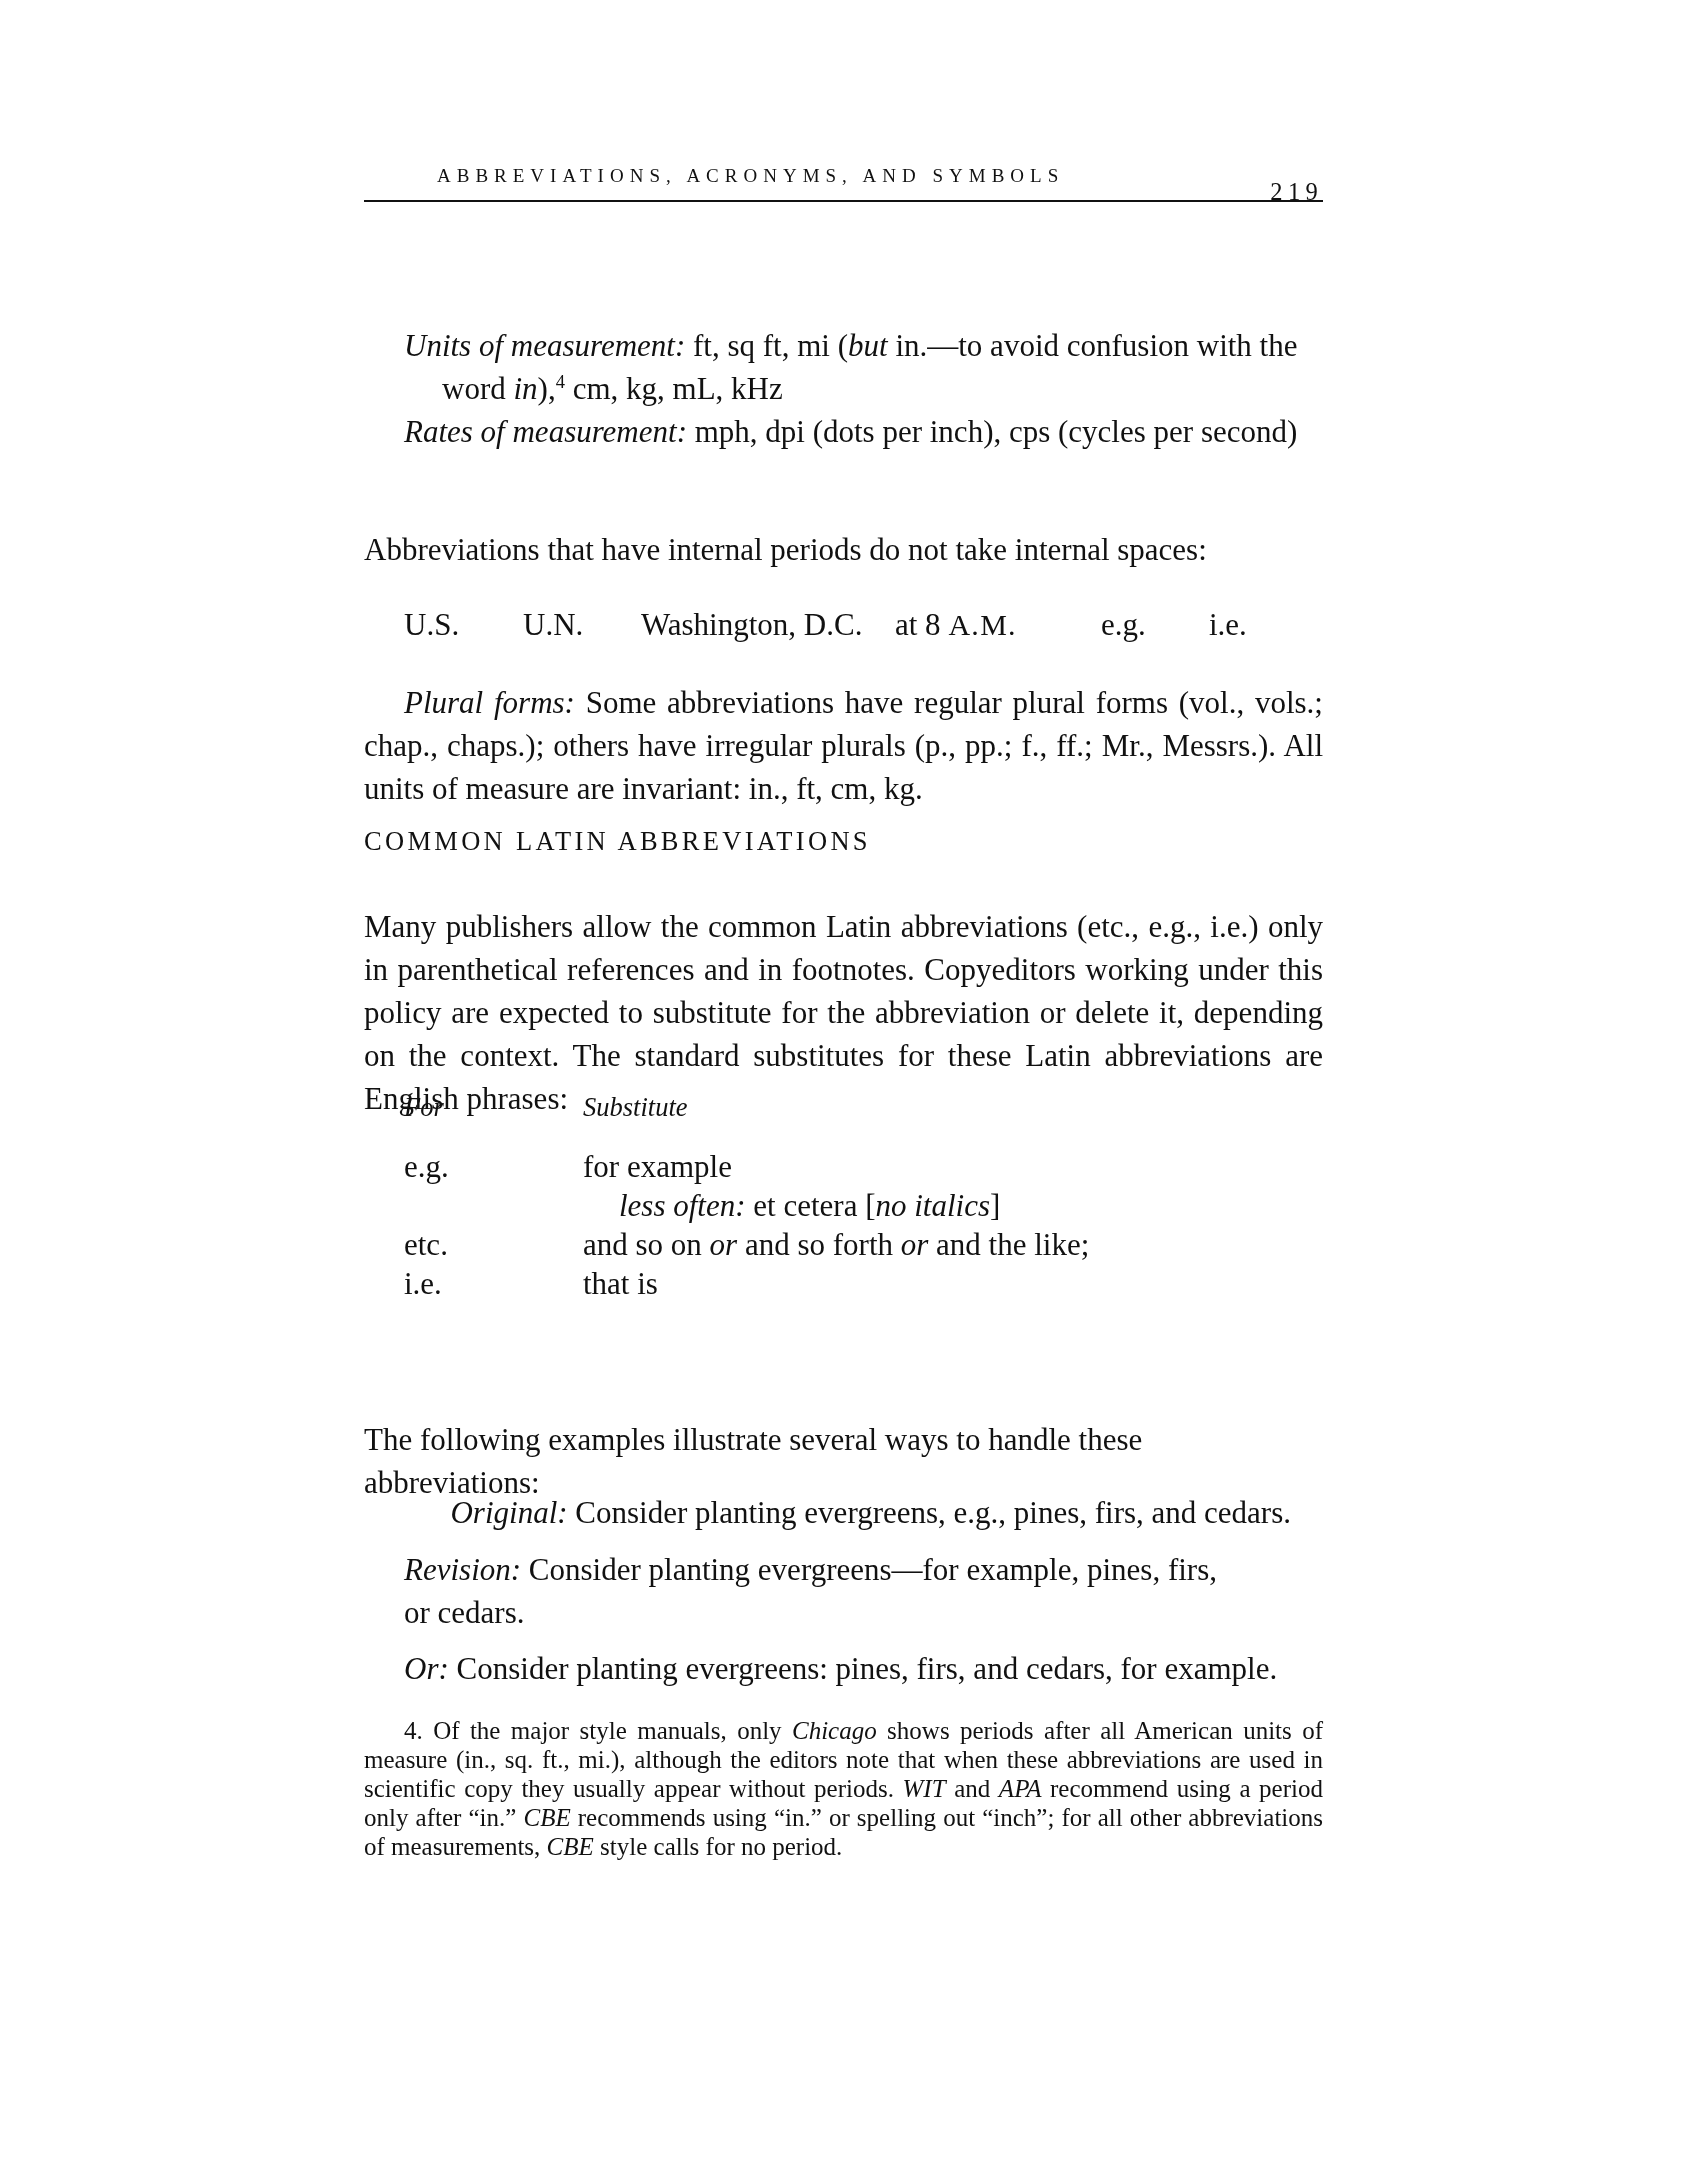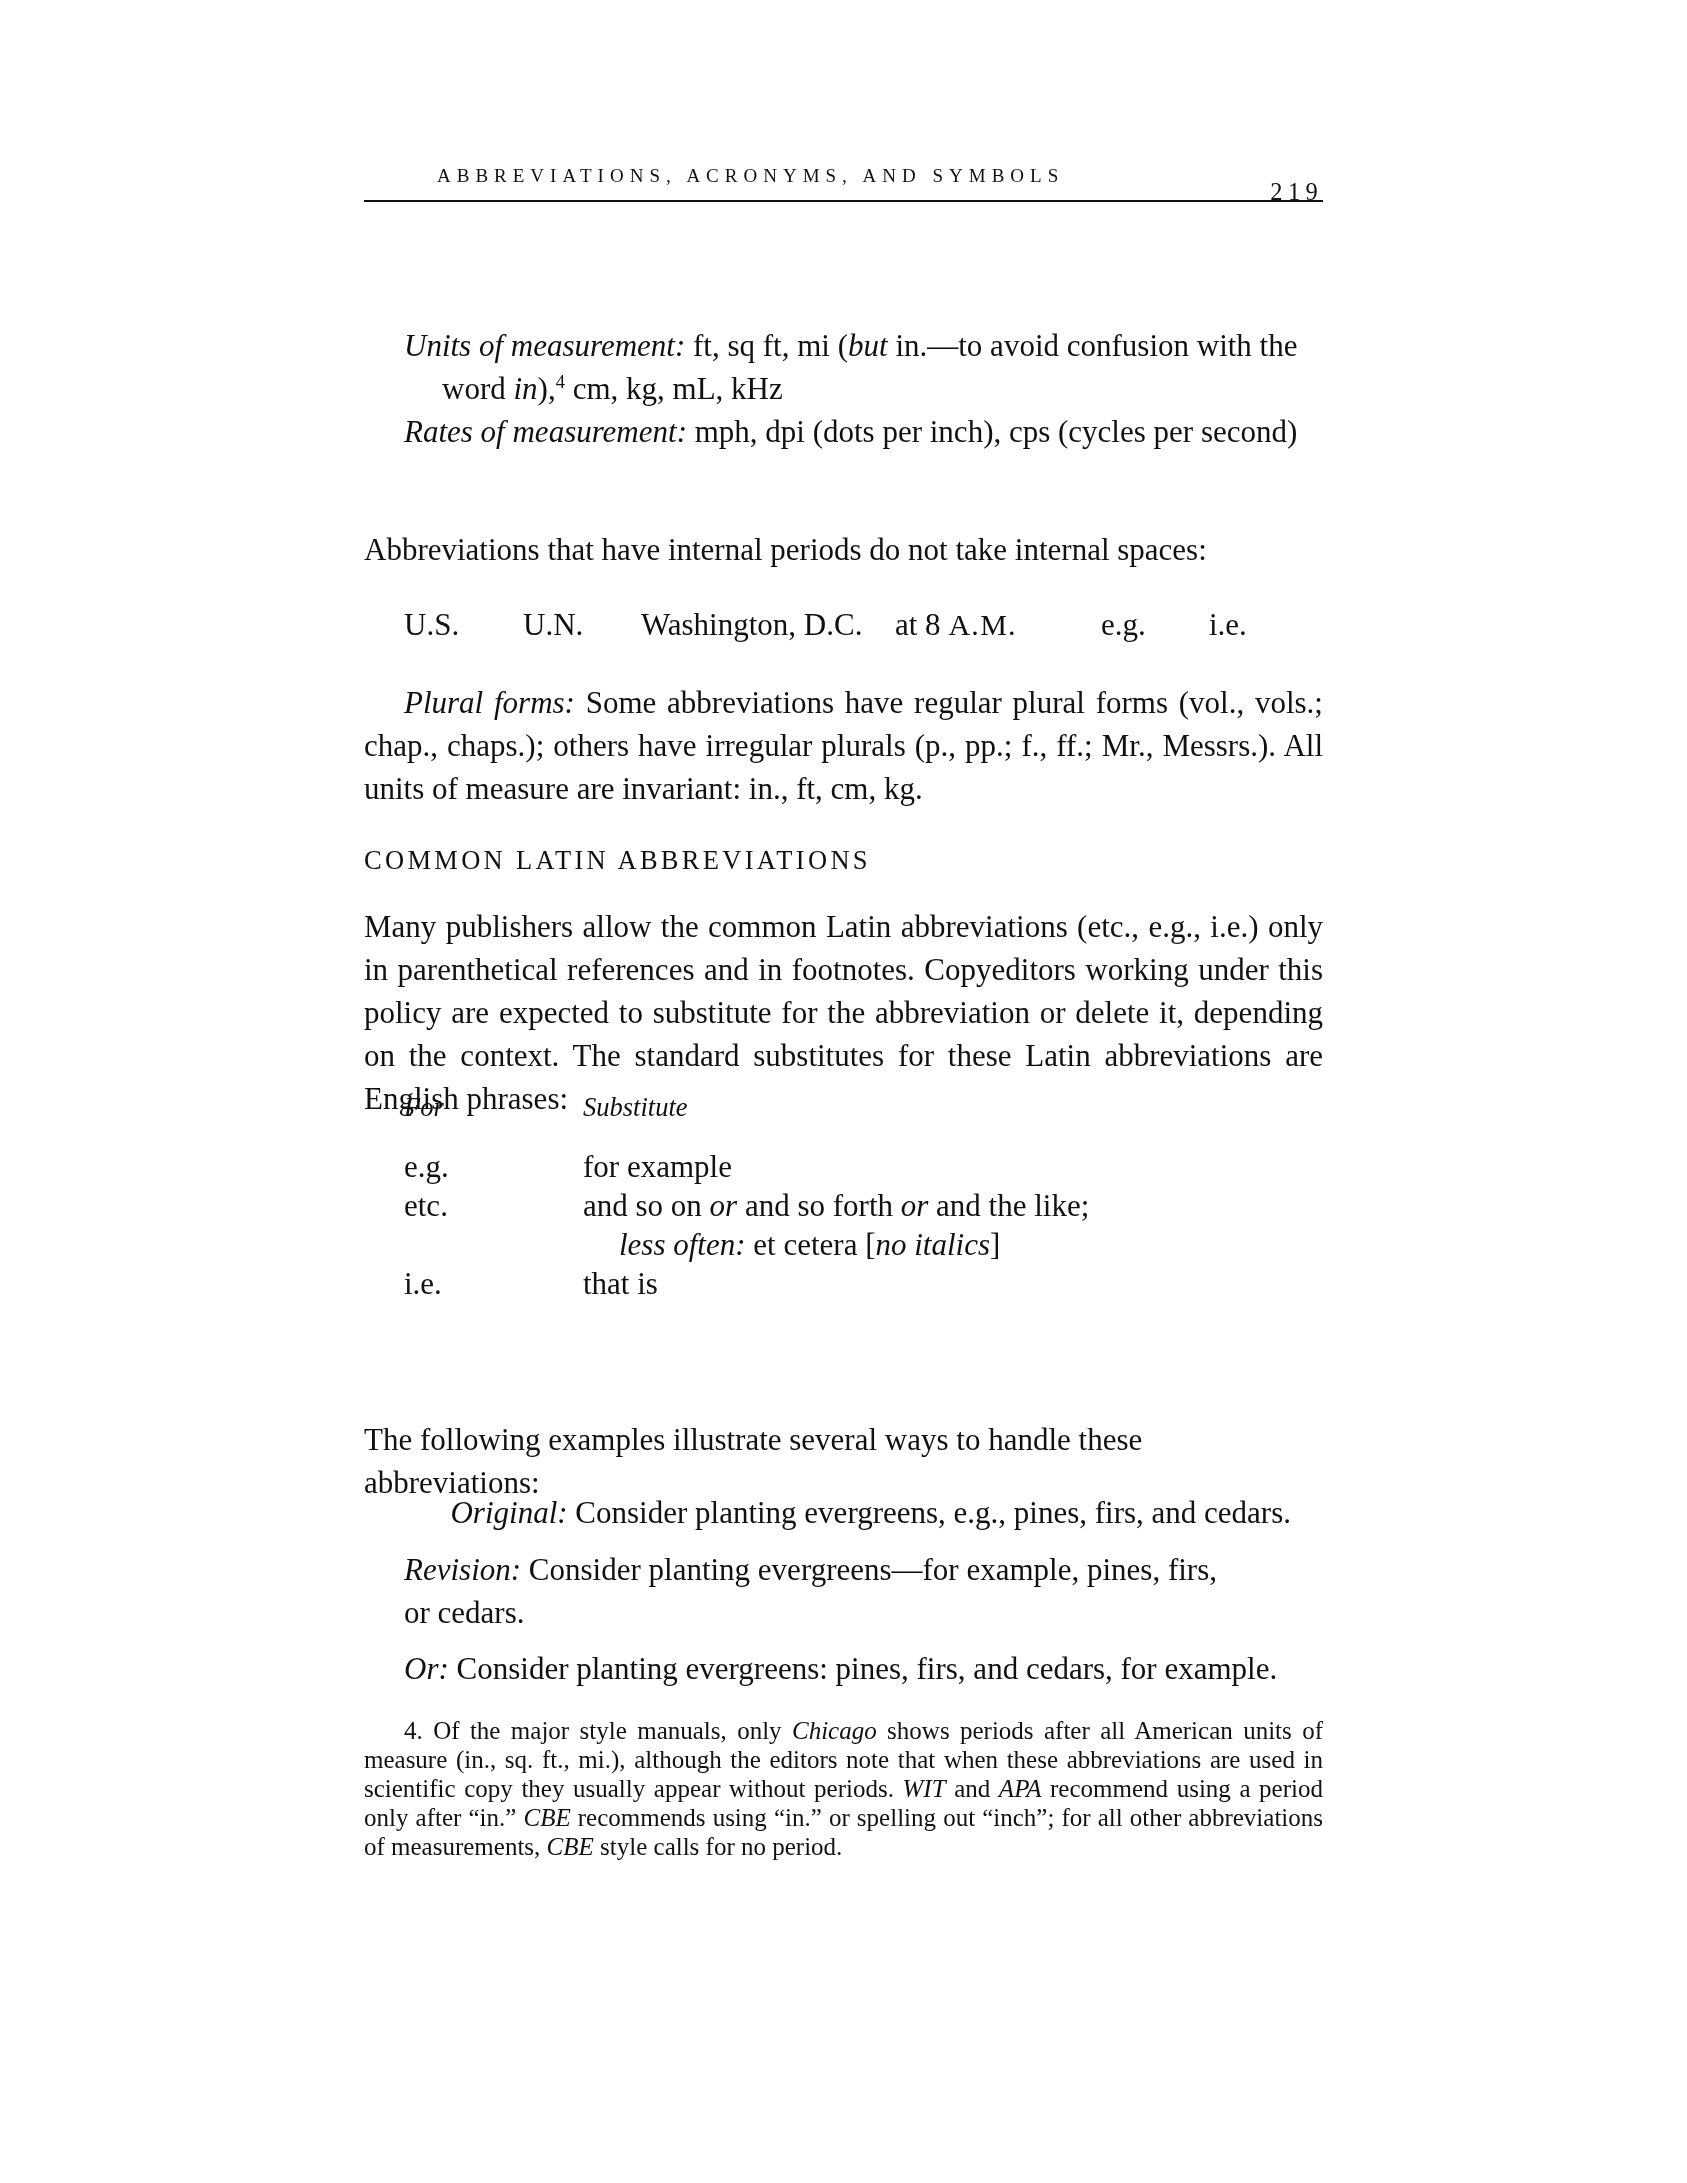--- a/index.html
+++ b/index.html
@@ -19,21 +19,21 @@
   sup { font-size: 18.5px; vertical-align: super; line-height: 0; }
 
   .internal-periods { top: 481px; }
   .examples-row { position: absolute; top: 556px; left: 40px; height: 43px; width: 920px; }
   .examples-row span { position: absolute; top: 0; }
   .sc { font-size: 30px; letter-spacing: 1.3px; }
 
   .plural-forms { top: 634px; text-align: justify; }
   .plural-forms .first { text-indent: 40px; }
 
-  .section-heading { position: absolute; top: 825px; left: 0; font-size: 26.5px; letter-spacing: 3.3px; line-height: 33px; margin-top: 19px; }
+  .section-heading { position: absolute; top: 825px; left: 0; font-size: 26.5px; letter-spacing: 3.3px; line-height: 33px; }
 
   .latin-para { top: 858px; text-align: justify; }
 
   .subst-table { position: absolute; top: 1087px; left: 40px; width: 920px; }
   .subst-table .hdr { font-size: 26.5px; font-style: italic; line-height: 40px; height: 60px; }
   .subst-table .row { position: relative; height: 39px; font-size: 31px; line-height: 39px; }
   .subst-table .col1 { position: absolute; left: 0; top: 0; }
   .subst-table .col2 { position: absolute; left: 157px; top: 0; white-space: nowrap; margin-left: 22px; }
   .subst-table .hdr .col1, .subst-table .hdr .col2 { position: absolute; top: 0; }
   .subst-table .hdr { position: relative; }
@@ -89,25 +89,25 @@
   <div class="subst-table">
     <div class="hdr">
       <span class="col1">For</span>
       <span class="col2">Substitute</span>
     </div>
     <div class="row">
       <span class="col1">e.g.</span>
       <span class="col2">for example</span>
     </div>
     <div class="row">
+      <span class="col2" style="left:193px"><i>less often:</i><span> et cetera [</span><i>no italics</i><span>]</span></span>
+    </div>
+    <div class="row">
       <span class="col1">etc.</span>
       <span class="col2"><span>and so on </span><i>or</i><span> and so forth </span><i>or</i><span> and the like;</span></span>
-    </div>
-    <div class="row">
-      <span class="col2" style="left:193px"><i>less often:</i><span> et cetera [</span><i>no italics</i><span>]</span></span>
     </div>
     <div class="row">
       <span class="col1">i.e.</span>
       <span class="col2">that is</span>
     </div>
   </div>
 
   <div class="block body-text examples-intro">The following examples illustrate several ways to handle these abbreviations:</div>
 
   <div class="ex body-text ex-original">

